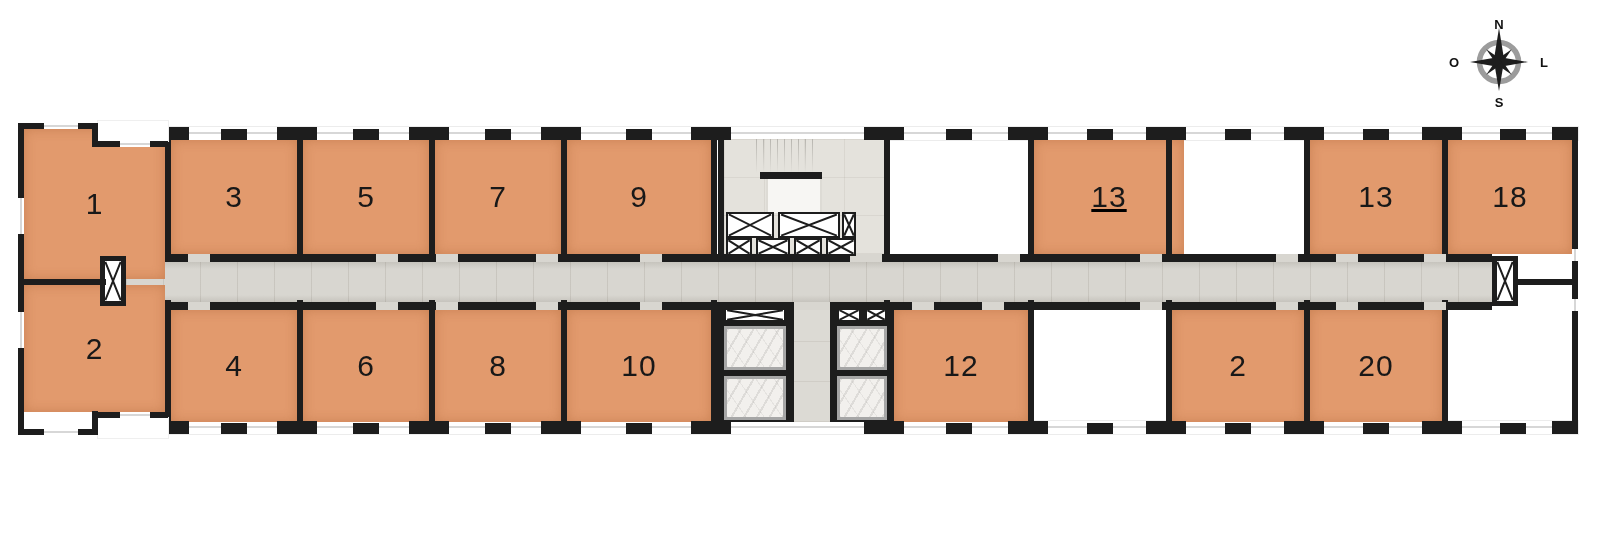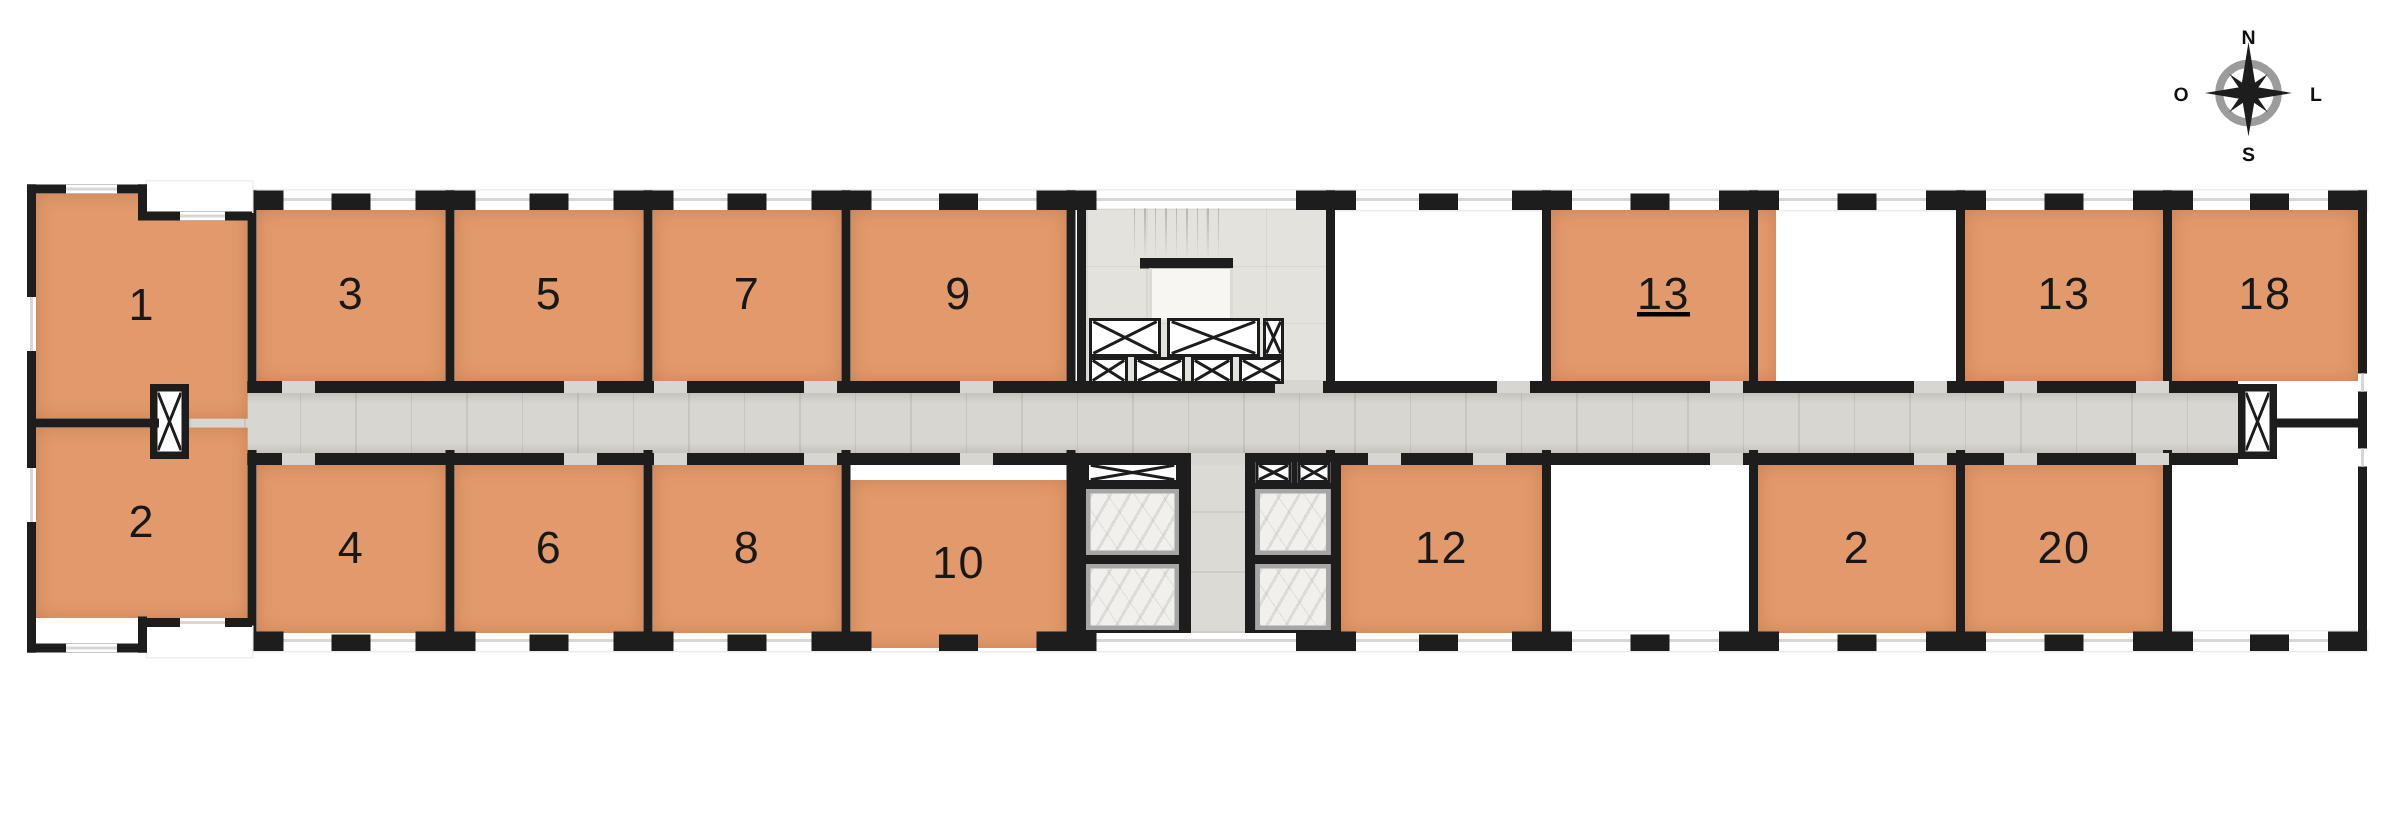--- a/index.html
+++ b/index.html
@@ -86,21 +86,21 @@
       </div>
       <div class="abs room" style="left: 435px; top: 140px; width: 126px; height: 114px;">
         <span>7</span>
       </div>
       <div class="abs room" style="left: 435px; top: 310px; width: 126px; height: 112px;">
         <span>8</span>
       </div>
       <div class="abs room" style="left: 567px; top: 140px; width: 144px; height: 114px;">
         <span>9</span>
       </div>
-      <div class="abs room" style="left: 567px; top: 320px; width: 144px; height: 112px;">
+      <div class="abs room" style="left: 567px; top: 310px; width: 144px; height: 112px;">
         <span>10</span>
       </div>
       <div class="abs room" style="left: 894px; top: 310px; width: 134px; height: 112px;">
         <span>12</span>
       </div>
       <div class="abs room" style="left: 1034px; top: 140px; width: 150px; height: 114px; text-decoration: underline;">
         <span>13</span>
       </div>
       <div class="abs room" style="left: 1172px; top: 310px; width: 132px; height: 112px;">
         <span>2</span>

